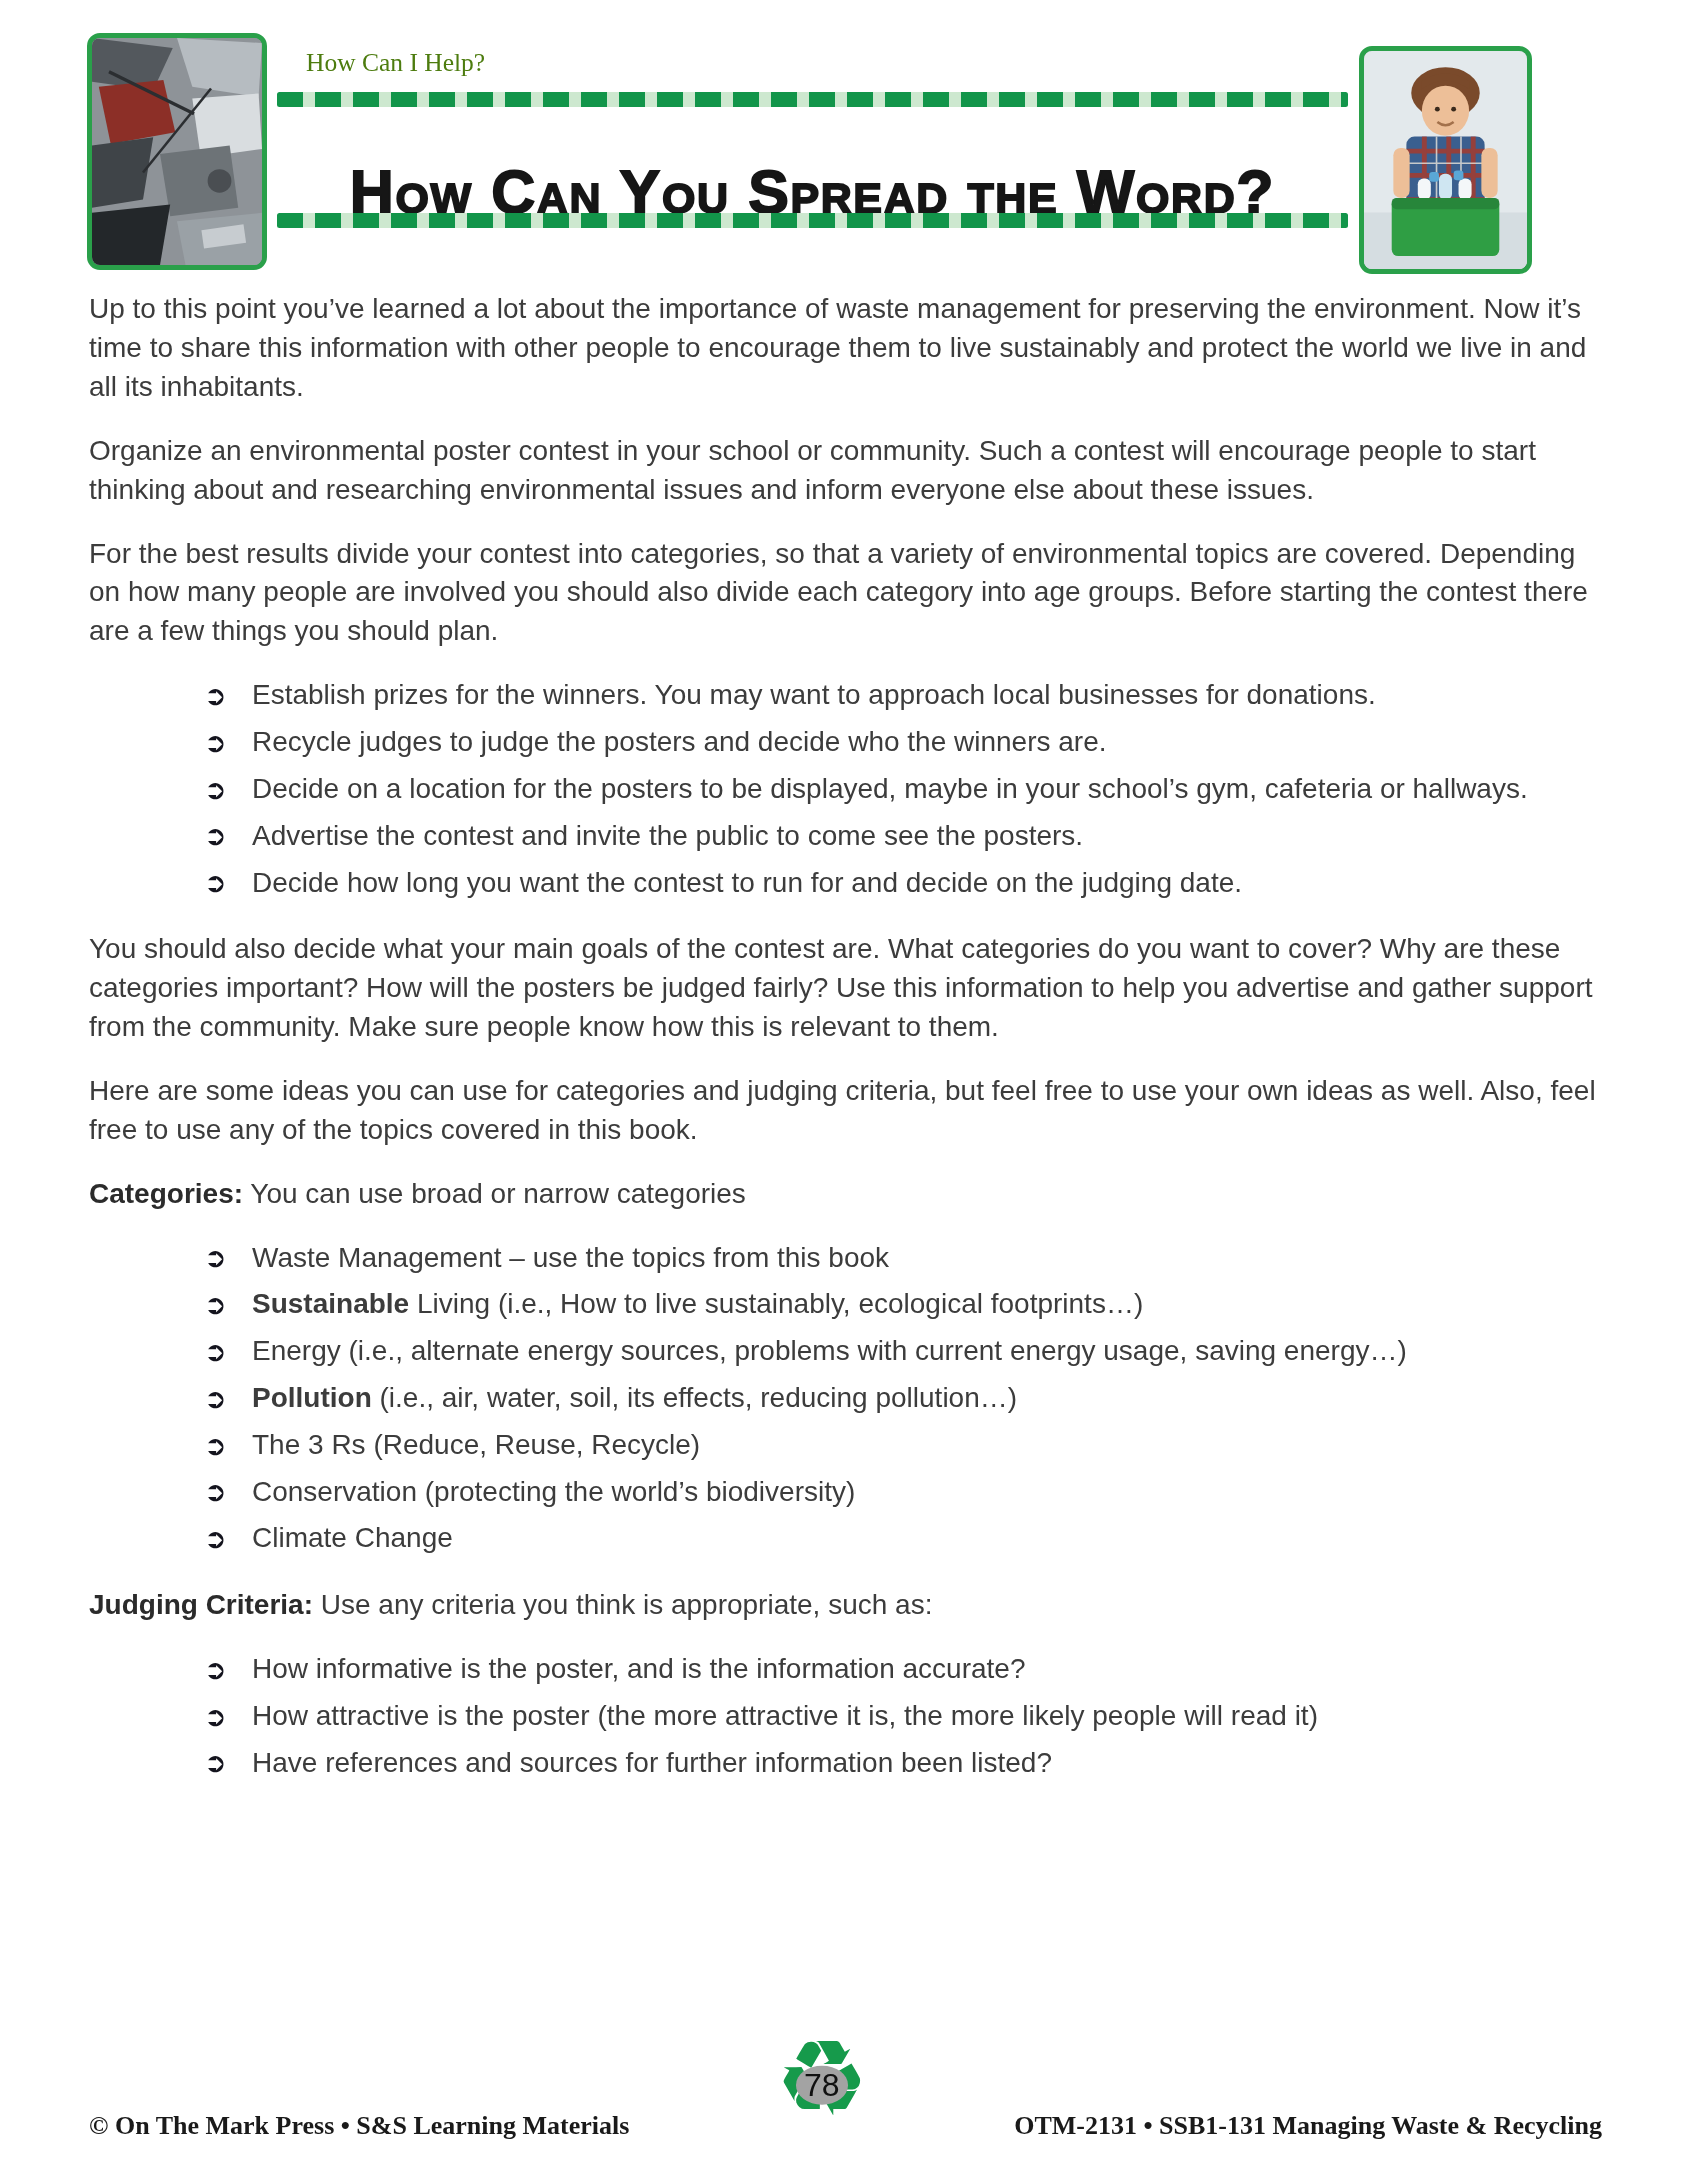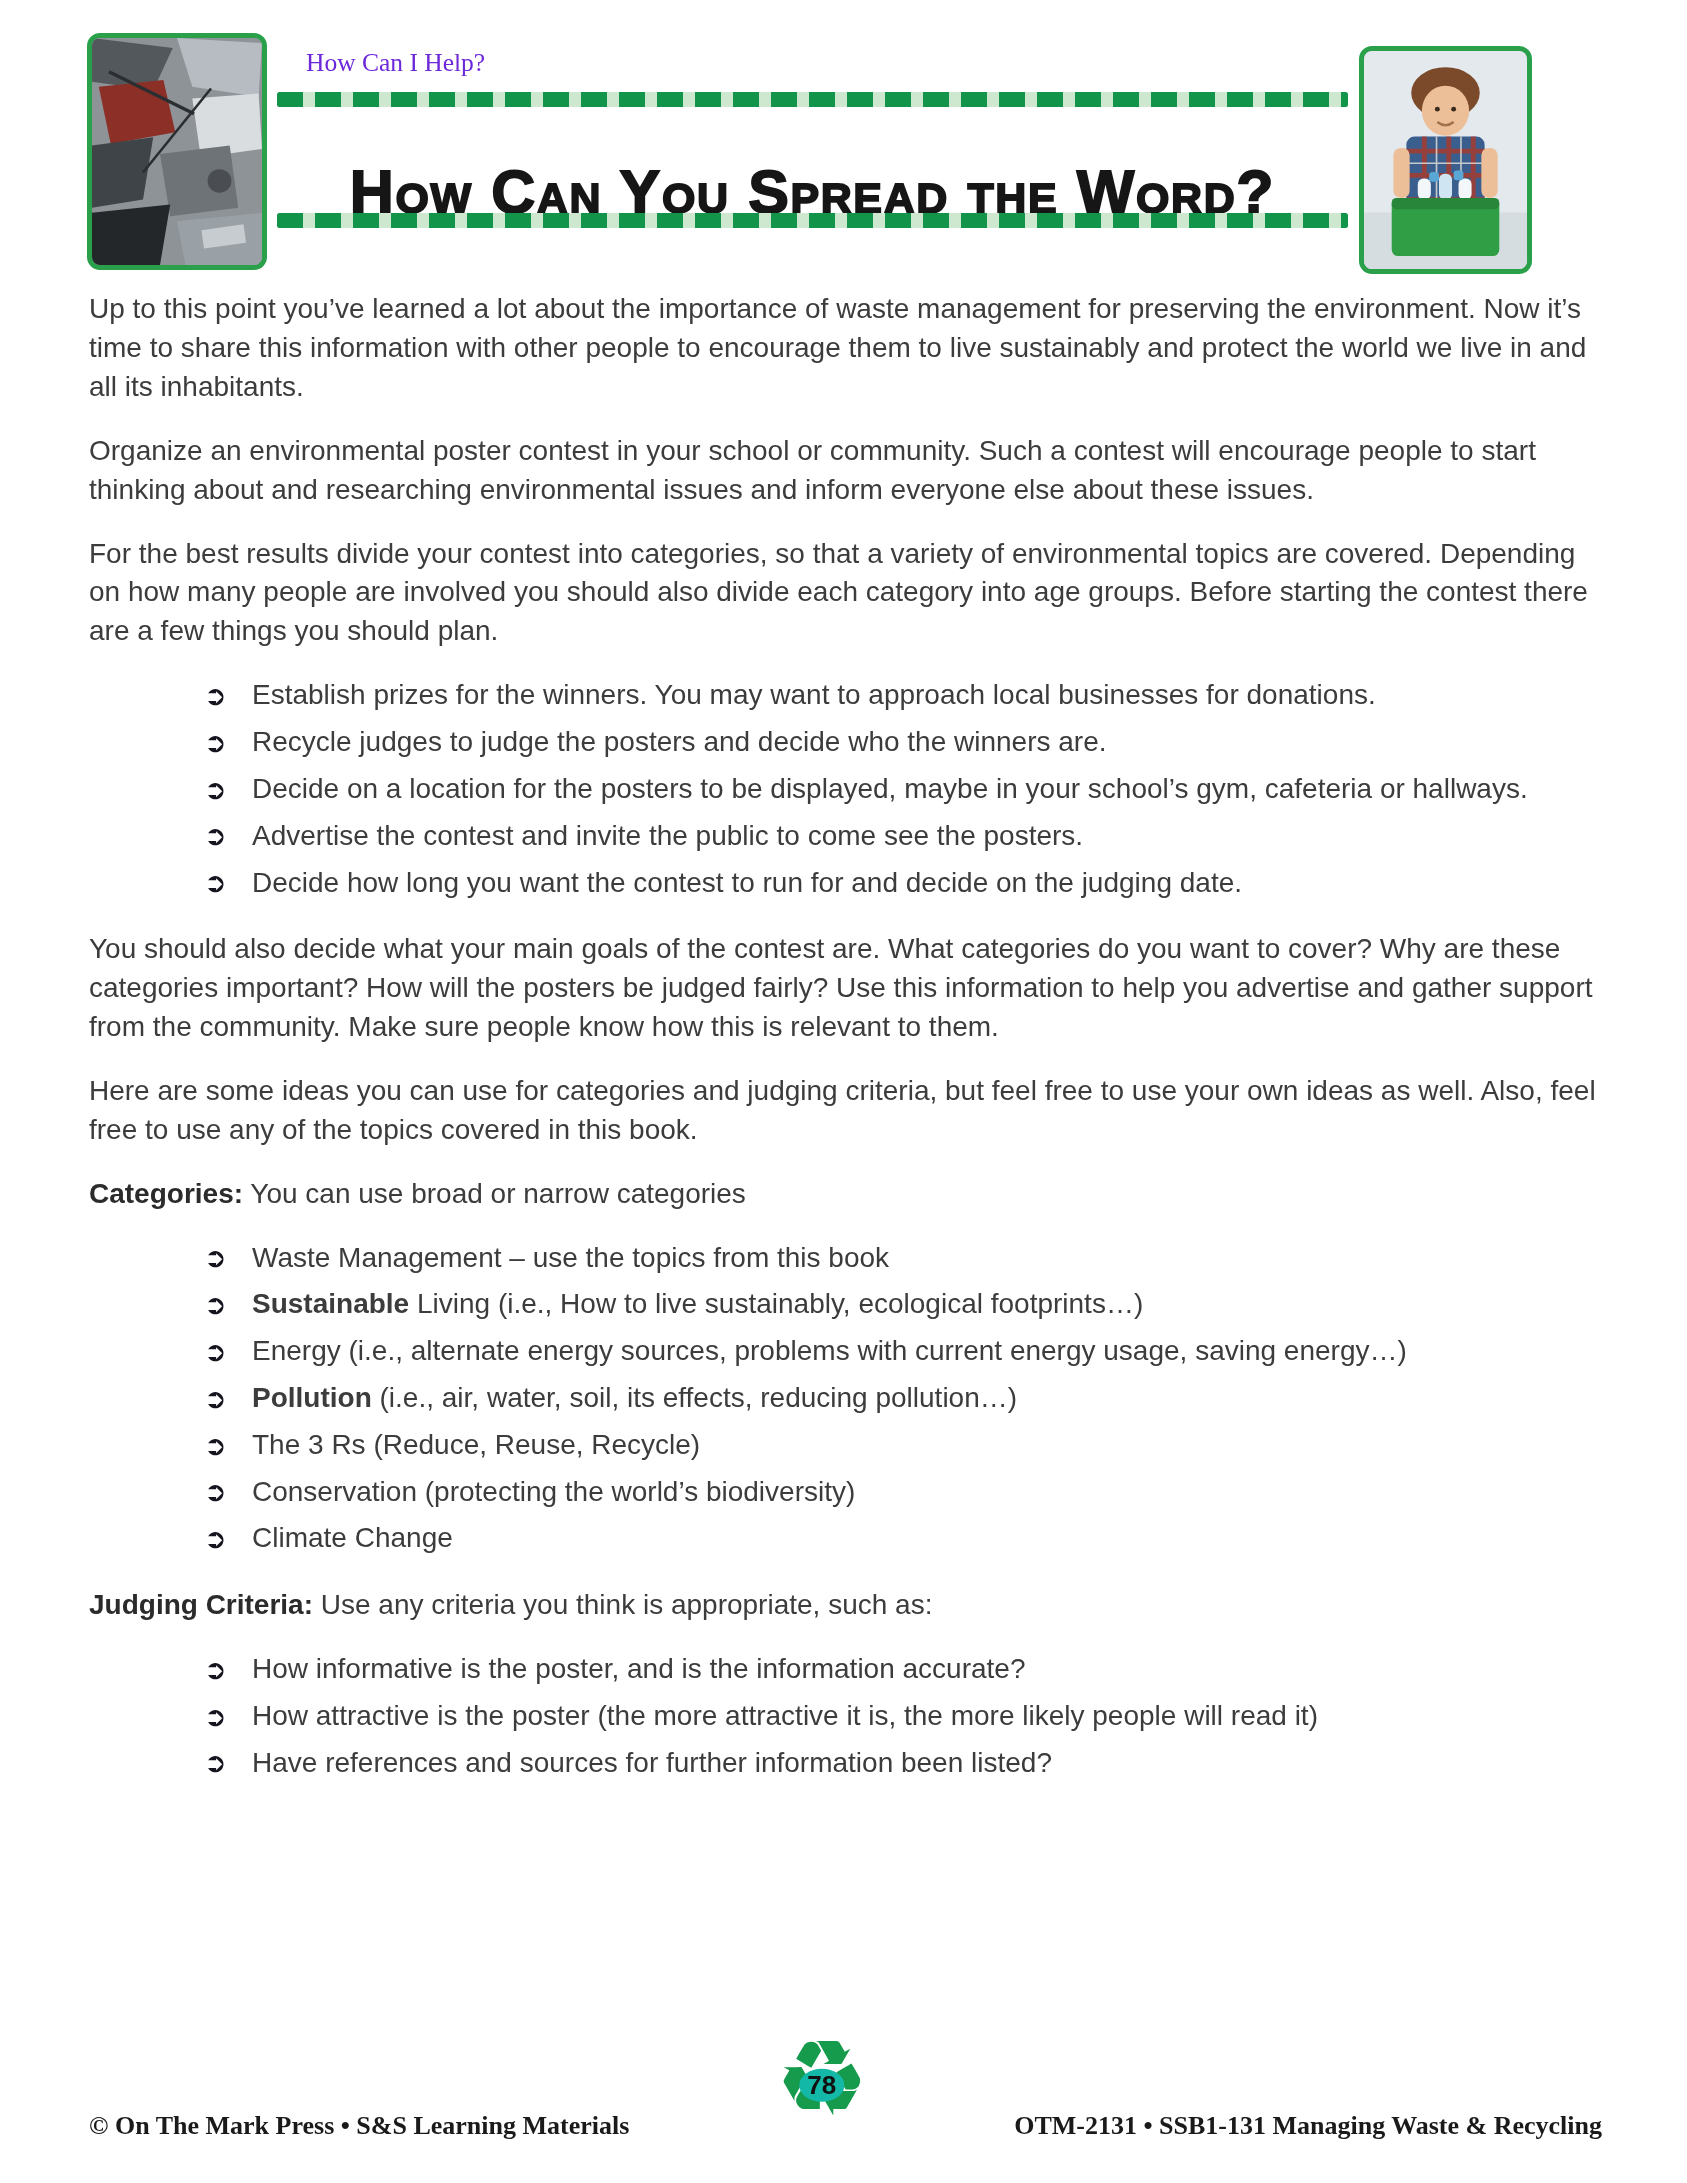--- a/index.html
+++ b/index.html
@@ -8,21 +8,21 @@
     font-family:"Liberation Sans",sans-serif;color:#3c3c3c;overflow:hidden;
   }
   
   .header{position:absolute;top:0;left:0;right:0;height:288px;}
   .photo{position:absolute;border:5.8px solid #2aa04a;border-radius:13px;overflow:hidden;background:#9aa0a4;}
   .photo.left{left:87px;top:33px;width:170px;height:227px;}
   .photo.right{left:1359px;top:46px;width:163px;height:218px;}
   .photo svg{display:block;width:100%;height:100%;}
   .eyebrow{
     position:absolute;left:306px;top:48px;
-    font-family:"Liberation Serif",serif;font-size:25.5px;color:#6d28d9;
+    font-family:"Liberation Serif",serif;font-size:25.5px;color:#4d7c0f;
   }
   .rule{
     position:absolute;height:15px;border-radius:2.5px;
     background:repeating-linear-gradient(90deg,#12954a 0 26px,#cde8cf 26px 38px);
   }
   .rule.top{left:277px;width:1071px;top:92px;}
   .rule.bottom{left:277px;width:1071px;top:213px;}
   .title{
     position:absolute;left:277px;top:112px;width:1071px;text-align:center;
     font-size:61px;font-weight:bold;font-variant:small-caps;letter-spacing:1.6px;
@@ -49,22 +49,22 @@
     display:flex;align-items:flex-end;justify-content:space-between;
     font-family:"Liberation Serif",serif;font-weight:bold;font-size:26px;color:#1a1a1a;
   }
   .recycle{position:relative;width:124px;height:124px;text-align:center;}
   .recycle .glyph{
     display:block;font-family:"DejaVu Sans",sans-serif;
     font-size:105px;line-height:124px;color:#169a4b;
   }
   .recycle .num{
     position:absolute;left:50%;top:55%;transform:translate(-50%,-50%);
-    font-family:"Liberation Sans",sans-serif;font-weight:bold;font-size:26px;color:#111;
-    background:#14b8a6;border-radius:50%;padding:3.3px 8.2px;line-height:1;
+    font-family:"Liberation Sans",sans-serif;font-weight:normal;font-size:32px;color:#111;
+    background:#a3a3a3;border-radius:50%;padding:3.3px 8.2px;line-height:1;
   }
 </style>
 </head>
 <body>
 
 <div class="page">
 
   <div class="header">
 
     <div class="photo left">

